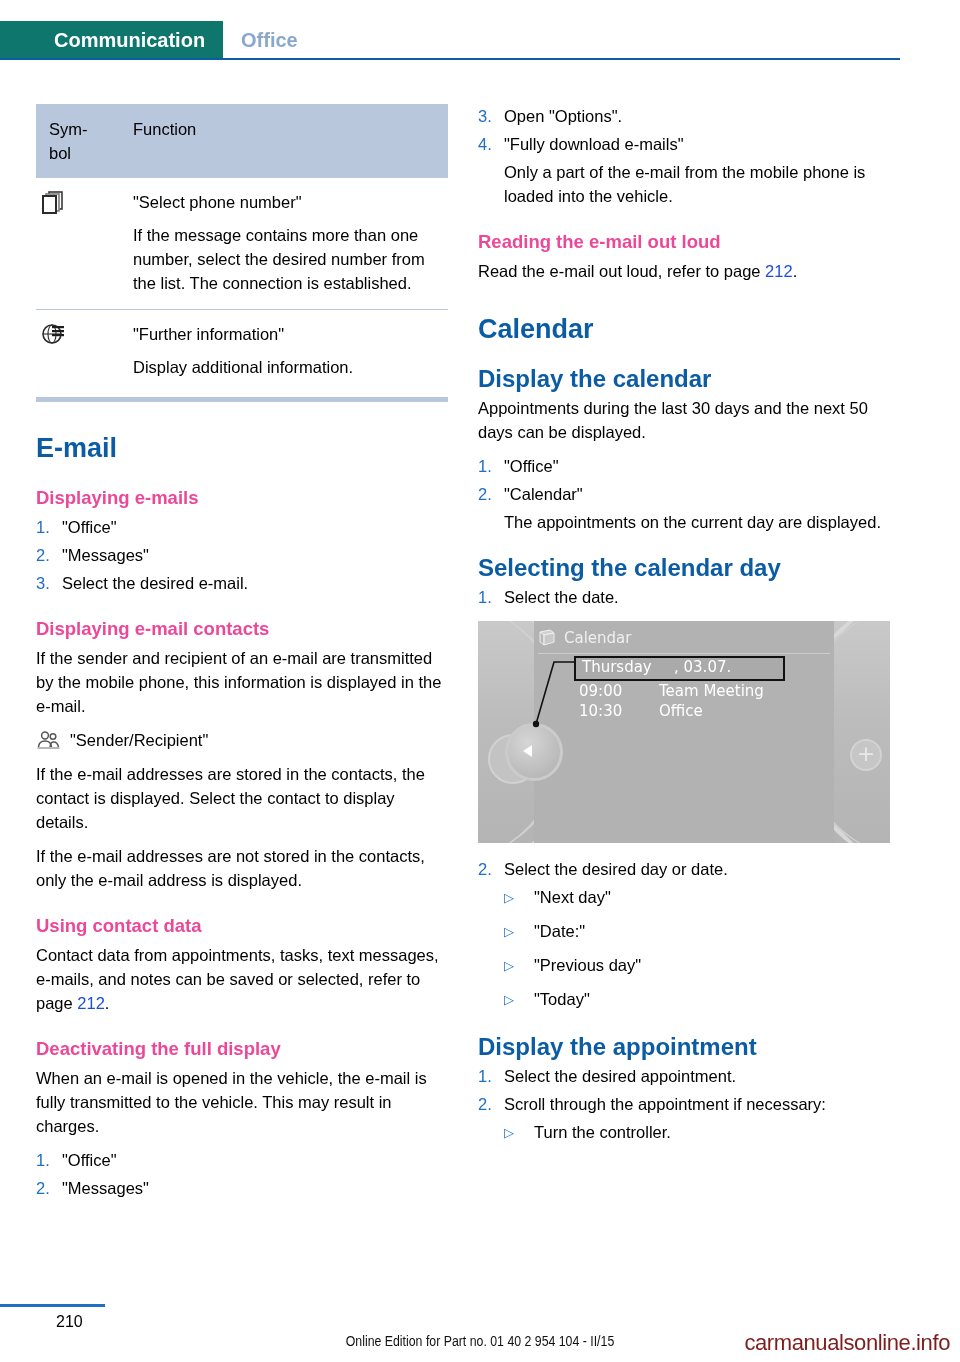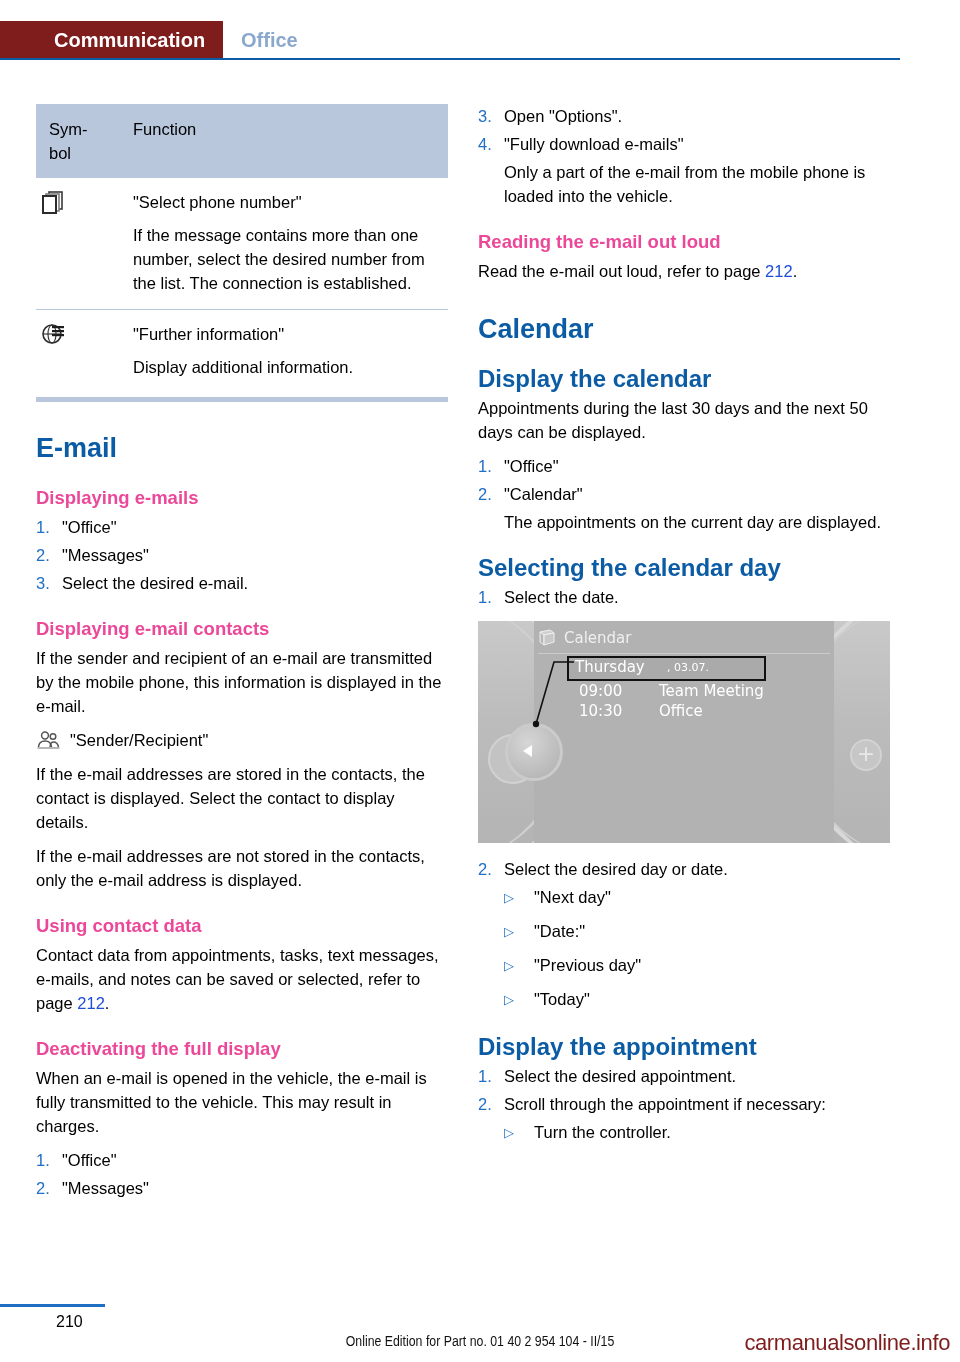--- a/index.html
+++ b/index.html
@@ -30,21 +30,21 @@
     top: 58px;
     width: 900px;
     height: 2px;
     background: #0b5ca4;
   }
   .tab-active {
     position: absolute;
     left: 0;
     top: 0;
     height: 38px;
-    background: #7f1d1d;
+    background: #0f766e;
     color: #ffffff;
     font-size: 20px;
     font-weight: bold;
     line-height: 38px;
     padding: 0 18px 0 54px;
     box-sizing: border-box;
     white-space: nowrap;
   }
   .tab-inactive {
     position: absolute;
@@ -247,32 +247,33 @@
     position: absolute; left: 0; top: 2px;
     width: 18px; height: 17px;
   }
   .idr-title-text {
     position: absolute;
     left: 26px;
     top: 0;
   }
   .idr-selrow {
     position: absolute;
-    left: 89px; top: 35px;
+    left: 96px; top: 35px;
     width: 195px; height: 21px;
     border: 2px solid #111111;
     background: #aaaaaa;
+    padding-left: 12px;
   }
   .idr-selrow-day {
     position: absolute; left: 6px; top: 0;
     color: #ffffff; font-size: 15px; line-height: 19px;
   }
   .idr-selrow-date {
     position: absolute; left: 98px; top: 0;
-    color: #ffffff; font-size: 11px; line-height: 19px;
+    color: #ffffff; font-size: 15px; line-height: 19px;
   }
   .idr-appt {
     position: absolute;
     color: #ffffff;
     font-size: 15px;
     line-height: 21px;
   }
   .idr-appt .t { position: absolute; left: 0; width: 80px; }
   .idr-appt .n { position: absolute; left: 80px; white-space: nowrap; }
   .idr-knob-outer {

